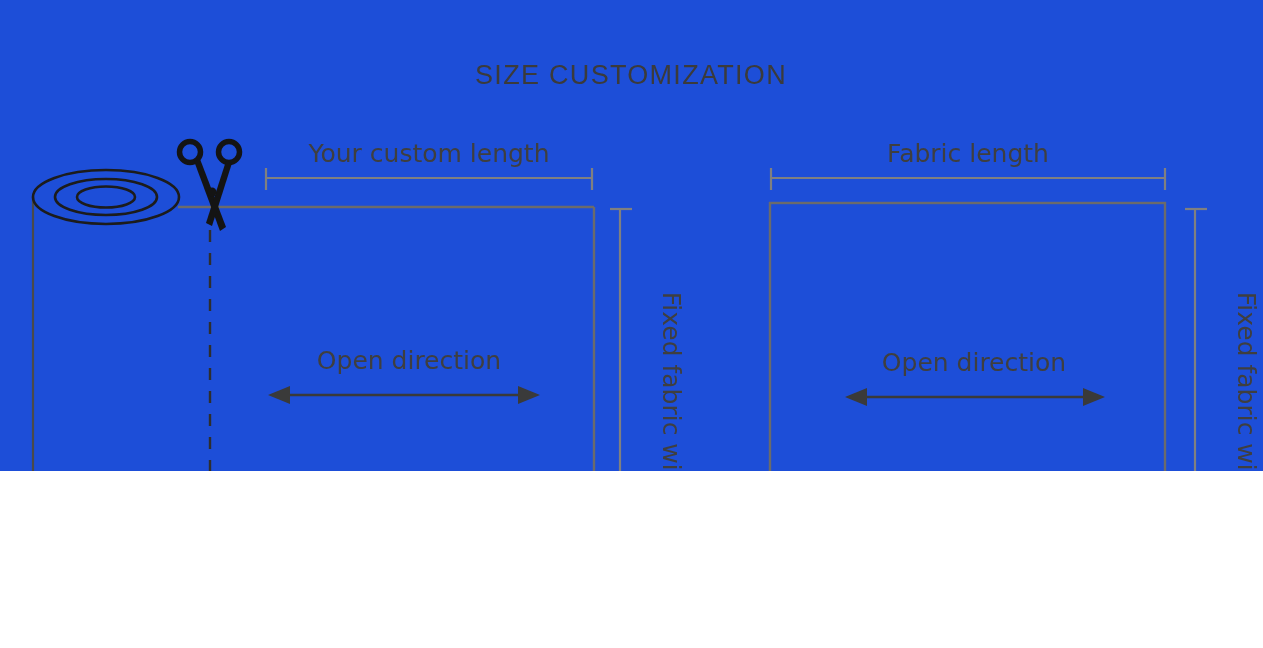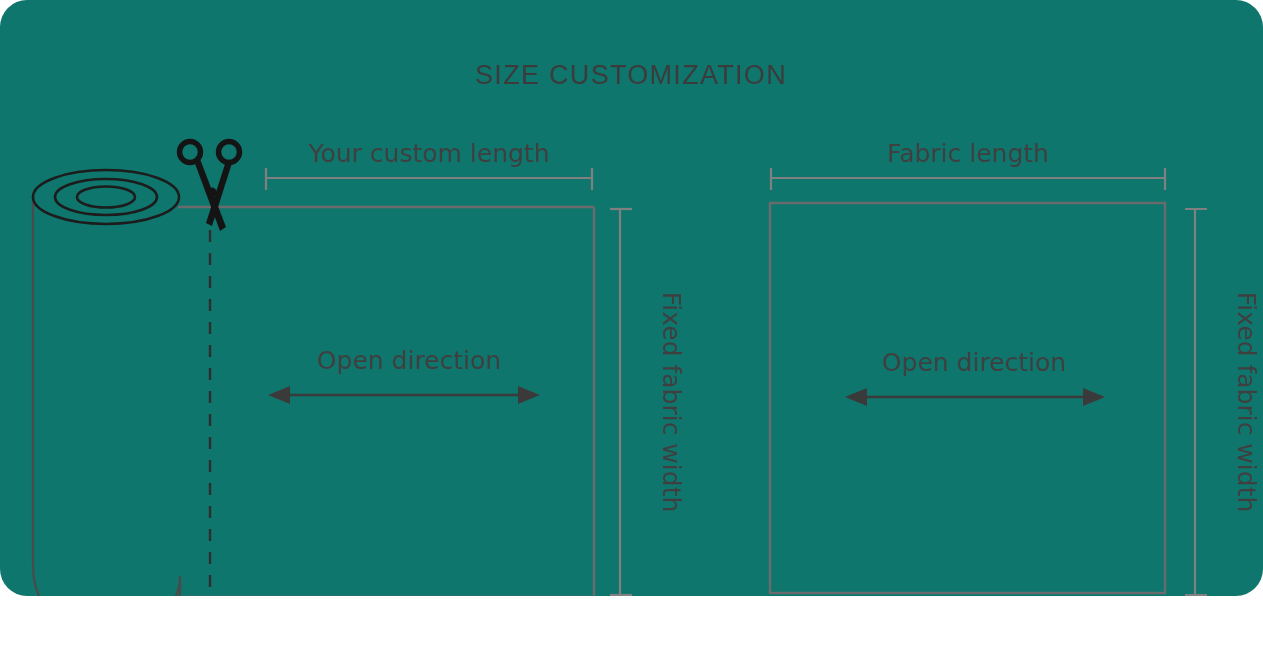--- a/index.html
+++ b/index.html
@@ -6,24 +6,23 @@
     margin: 0;
     padding: 0;
     background: #ffffff;
   }
   body {
     font-family: "DejaVu Sans", sans-serif;
   }
   #canvas {
     position: relative;
     width: 1263px;
-    height: 596px;
-    background: #0f766e;
+    height: 471px;
+    background: #1d4ed8;
     overflow: hidden;
-    border-radius: 27px;
   }
   #diagram-svg {
     position: absolute;
     left: 0;
     top: 0;
     width: 1263px;
     height: 648px;
   }
   .ttl {
     font-family: "Liberation Sans", sans-serif;

